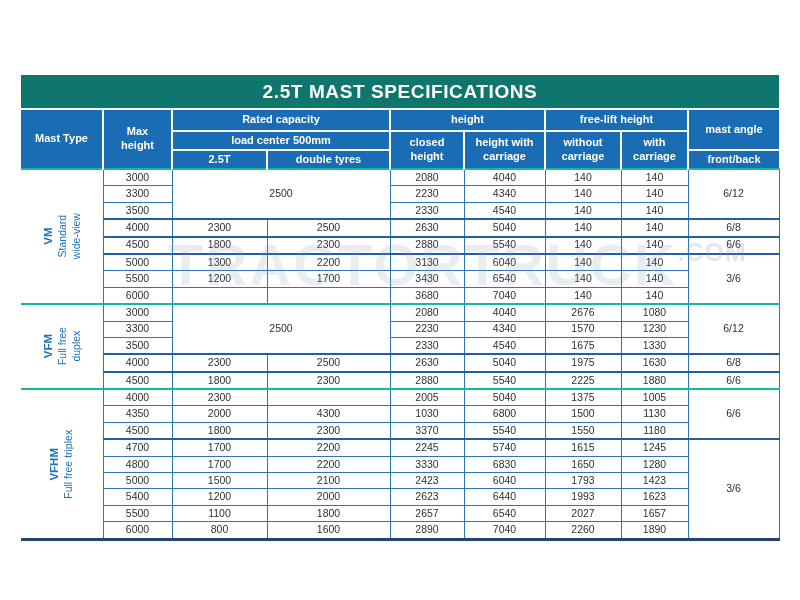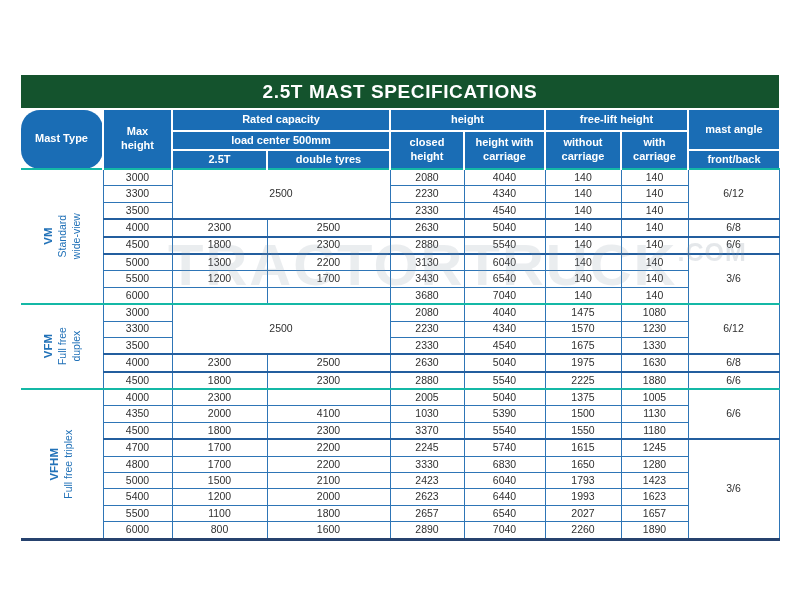--- a/index.html
+++ b/index.html
@@ -2,35 +2,35 @@
 <html><head>
 <meta charset="utf-8">
 <style>
   html,body{margin:0;padding:0;}
   body{
     width:800px;height:600px;background:#ffffff;position:relative;overflow:hidden;
     font-family:"Liberation Sans","DejaVu Sans",sans-serif;
   }
   .sheet{position:absolute;left:21px;top:75px;width:758px;}
   .title-bar{
-    height:33px;background:#14532d;color:#ffffff;margin-bottom:2px;
+    height:33px;background:#0f766e;color:#ffffff;margin-bottom:2px;
     display:flex;align-items:center;justify-content:center;
     font-size:19px;font-weight:bold;letter-spacing:.6px;
   }
   table{border-collapse:collapse;table-layout:fixed;width:758px;border-bottom:3px solid #26426e;}
   th{
     background:#1a6db5;color:#ffffff;font-size:11px;font-weight:bold;
     border:2px solid #ffffff;padding:1px 2px;line-height:1.25;text-align:center;
     white-space:pre-line;
   }
   thead tr:nth-child(1){height:21px;}
   thead tr:nth-child(2){height:19px;margin-top:28px;}
   thead tr:nth-child(3){height:19px;}
   .h-edge-t{border-top:0;}
-  .h-edge-l{border-left:0;border-radius:19px;}
+  .h-edge-l{border-left:0;}
   .h-edge-r{border-right:0;}
   .h-edge-b{border-bottom:0;}
   td{
     border:1px solid #2e75b6;text-align:center;font-size:10.5px;color:#303030;
     height:15.4px;padding:0 2px;line-height:1.1;
   }
   tbody tr.sec td{border-top:2px solid #14b8a6;}
   tbody tr.grp td{border-top:2px solid #235e9e;}
   td.mast{border-left:0;position:relative;}
   td.mast .vwrap{display:flex;align-items:center;justify-content:center;width:100%;height:100%;}
@@ -178,21 +178,21 @@
                 <div class="code">VFM</div>
                 <div class="desc">Full free</div>
                 <div class="desc">duplex</div>
               </div>
             </div>
           </td>
           <td>3000</td>
           <td rowspan="3" colspan="2">2500</td>
           <td>2080</td>
           <td>4040</td>
-          <td>1475</td>
+          <td>2676</td>
           <td>1080</td>
           <td rowspan="3">6/12</td>
         </tr>
         <tr>
           <td>3300</td>
           <td>2230</td>
           <td>4340</td>
           <td>1570</td>
           <td>1230</td>
         </tr>
@@ -237,23 +237,23 @@
           <td></td>
           <td>2005</td>
           <td>5040</td>
           <td>1375</td>
           <td>1005</td>
           <td rowspan="3">6/6</td>
         </tr>
         <tr>
           <td>4350</td>
           <td>2000</td>
-          <td>4100</td>
+          <td>4300</td>
           <td>1030</td>
-          <td>5390</td>
+          <td>6800</td>
           <td>1500</td>
           <td>1130</td>
         </tr>
         <tr>
           <td>4500</td>
           <td>1800</td>
           <td>2300</td>
           <td>3370</td>
           <td>5540</td>
           <td>1550</td>

